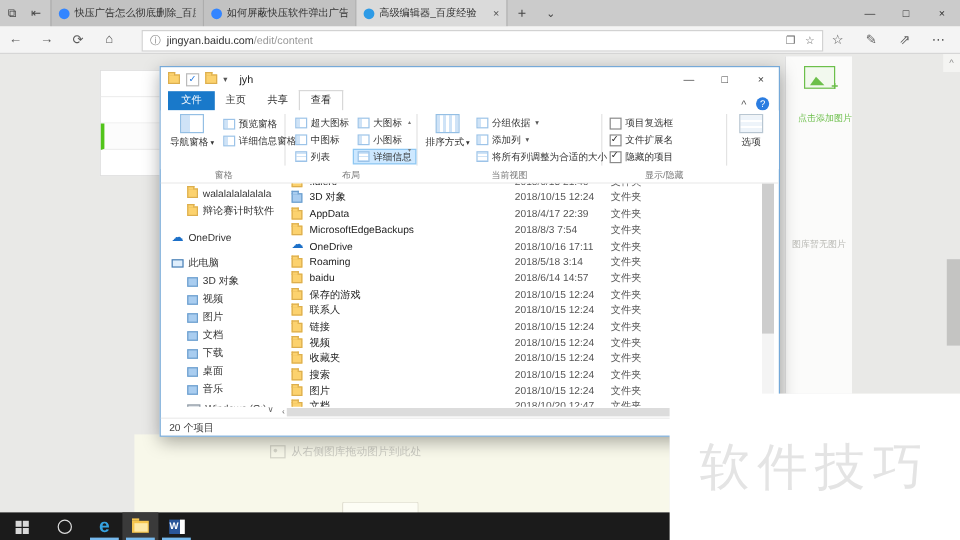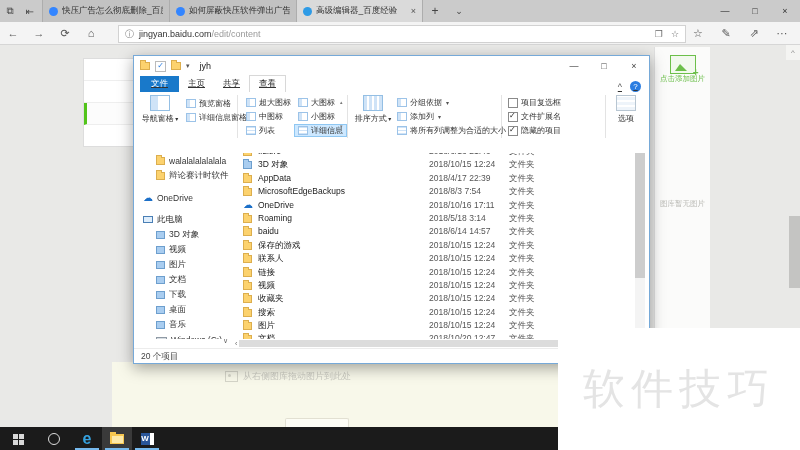--- a/index.html
+++ b/index.html
@@ -41,38 +41,38 @@
   .cream{position:absolute;left:112px;top:317px;width:446px;height:65px;background:#f8f8ea;}
   .drop-hint{position:absolute;left:225px;top:325px;display:flex;align-items:center;gap:5px;color:#c9c9c0;font-size:9px;}
   .pic-ico{width:11px;height:9px;border:1px solid #d4d4c8;position:relative;}
   .pic-ico::after{content:"";position:absolute;left:2px;top:2px;width:3px;height:3px;border-radius:50%;background:#d4d4c8;}
   .pub-outline{position:absolute;left:285px;top:373px;width:62px;height:9px;background:#fdfdf5;border:1px solid #e2e0d2;border-bottom:none;border-radius:2px 2px 0 0;}
   .gallery{position:absolute;left:654px;top:2px;width:56px;height:281px;background:#fbfbfa;border-left:1px solid #e0e0e0;box-sizing:border-box;}
   .add-pic{padding-top:8px;text-align:center;}
   .add-pic-ico{margin:0 auto;width:24px;height:17px;border:1px solid #6cbf4a;position:relative;background:#f2f9ee;}
   .add-pic-ico::before{content:"";position:absolute;left:4px;bottom:2px;border-left:5px solid transparent;border-right:7px solid transparent;border-bottom:7px solid #6cbf4a;}
   .add-pic-ico::after{content:"+";position:absolute;right:-4px;bottom:-5px;color:#6cbf4a;font-size:10px;font-weight:bold;}
-  .add-pic-label{margin-top:0;font-size:7.5px;color:#6cbf4a;}
+  .add-pic-label{margin-top:20px;font-size:7.5px;color:#6cbf4a;text-align:right;}
   .empty-label{position:absolute;left:0;top:152px;width:100%;text-align:center;font-size:7.5px;color:#b9b9b4;}
   .pg-up{position:absolute;left:786px;top:0;width:14px;height:15px;background:#f4f4f2;color:#8a8a8a;font-size:8px;text-align:center;line-height:15px;}
   .pg-thumb{position:absolute;left:789px;top:171px;width:11px;height:72px;background:#c4c4c2;}
   
   .explorer{position:absolute;left:133px;top:55px;width:515px;height:307px;background:#fff;
     border:1px solid #76a9d8;box-sizing:content-box;box-shadow:0 4px 14px rgba(0,0,0,.35);font-size:8.5px;color:#333;}
   .x-title{position:absolute;left:0;top:0;width:100%;height:20px;display:flex;align-items:center;}
   .x-qat{display:flex;align-items:center;gap:5px;padding-left:6px;}
   .mini-folder{width:10px;height:8px;background:#fcd26e;border:1px solid #dcae4e;position:relative;box-sizing:border-box;}
   .mini-folder::before{content:"";position:absolute;left:-1px;top:-3px;width:4px;height:2px;background:#fcd26e;border:1px solid #dcae4e;border-bottom:none;}
   .qat-check{width:9px;height:9px;border:1px solid #bbb;background:#fff;color:#2b7de1;font-size:8px;line-height:8px;text-align:center;}
   .qat-caret{font-size:7px;color:#555;}
   .x-name{margin-left:10px;font-size:9px;color:#222;}
   .x-controls{margin-left:auto;display:flex;height:100%;}
   .xbtn{width:30px;display:flex;align-items:center;justify-content:center;font-size:9px;color:#444;}
   
-  .x-rtabs{position:absolute;left:0;top:20px;width:100%;height:16px;display:flex;align-items:flex-end;text-decoration:underline;}
+  .x-rtabs{position:absolute;left:0;top:20px;width:100%;height:16px;display:flex;align-items:flex-end;}
   .rtab{padding:2px 9px;font-size:8.5px;color:#333;}
   .rtab.file{background:#1979ca;color:#fff;margin-left:6px;padding:2px 11px;}
   .rtab.active{background:#fff;border:1px solid #d8d8d8;border-bottom:none;}
   .rtab-right{margin-left:auto;display:flex;align-items:center;gap:8px;padding-right:8px;}
   .pin-ico{color:#555;font-size:9px;}
   .help-ico{width:11px;height:11px;border-radius:50%;background:#2b7de1;color:#fff;font-size:8px;text-align:center;line-height:11px;}
   
   .x-ribbon{position:absolute;left:0;top:36px;width:100%;height:49px;background:#fff;}
   .rsep{position:absolute;top:3px;width:1px;height:43px;background:#e3e3e3;}
   .rgroup-labels{position:absolute;left:0;top:85px;width:100%;height:12px;border-bottom:1px solid #ececec;box-sizing:border-box;}
@@ -330,20 +330,26 @@
         <span class="cb checked"></span>
           <span>隐藏的项目</span>
       </div>
 
       <div class="bigbtn" style="left:474px;top:3px;width:36px">
         <div class="bigico opt-ico"></div>
         <div class="biglabel">选项</div>
       </div>
     </div>
 
+    <div class="rgroup-labels">
+      <span class="rglabel" style="left:2px;width:101px">窗格</span>
+      <span class="rglabel" style="left:104px;width:109px">布局</span>
+      <span class="rglabel" style="left:214px;width:153px">当前视图</span>
+      <span class="rglabel" style="left:368px;width:103px">显示/隐藏</span>
+    </div>
 
     <div class="x-navpane" id="x-navpane">
         <div class="nitem ind1">
     <span class="nico folder"></span>
     <span>walalalalalalala</span>
   </div>
         <div class="nitem ind1">
     <span class="nico folder"></span>
     <span>辩论赛计时软件</span>
   </div>

